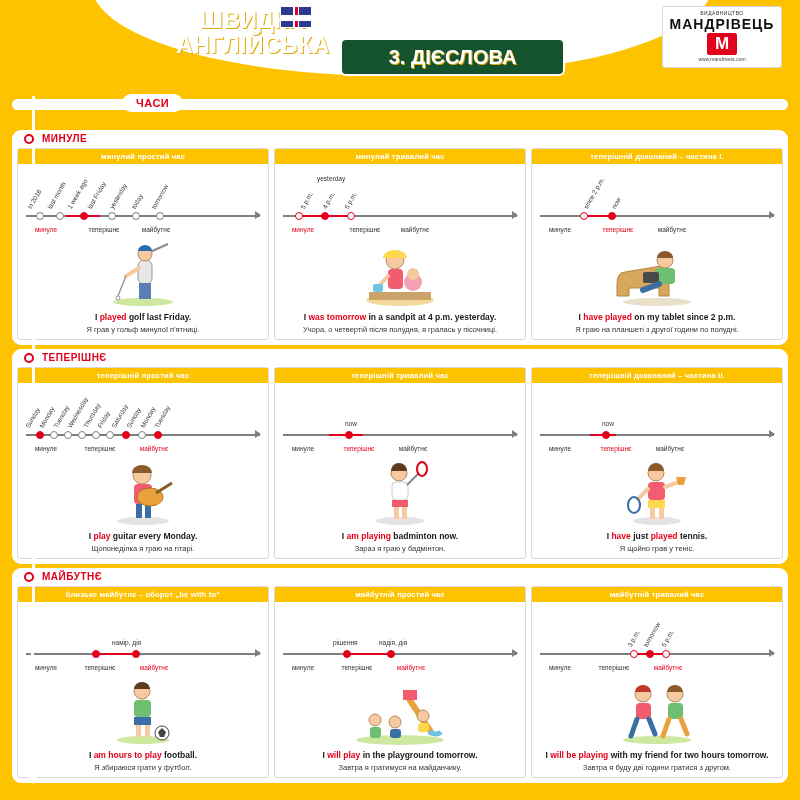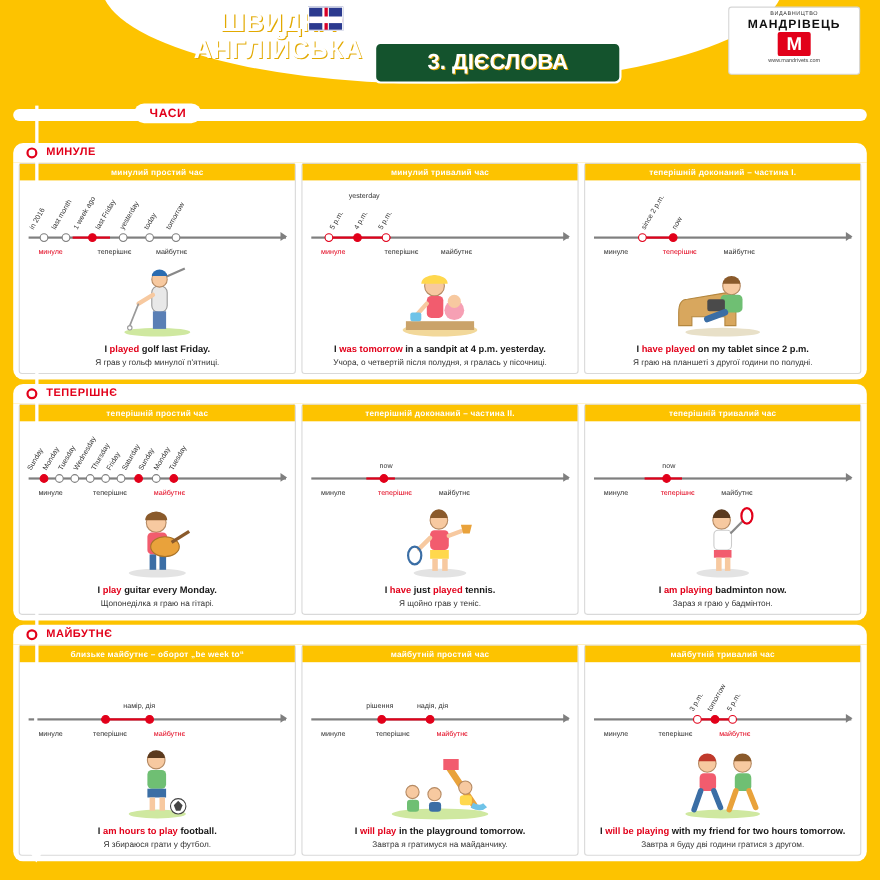--- a/index.html
+++ b/index.html
@@ -74,21 +74,21 @@
     position: absolute;
     right: 18px; top: 6px;
     width: 120px; height: 62px;
     background: #ffffff;
     border: 1px solid #d6d6d6;
     border-radius: 3px;
     text-align: center;
     padding-top: 3px;
   }
   .logo .pub { font-size: 5px; color: #333; letter-spacing: .5px; }
-  .logo .brand { font-size: 11px; font-weight: bold; color: #111; letter-spacing: 1px; }
+  .logo .brand { font-size: 14px; font-weight: bold; color: #111; letter-spacing: 1px; }
   .logo .m {
     margin: 1px auto 0; width: 30px; height: 22px;
     background: #e2001a; color: #fff; font-weight: bold;
     font-size: 17px; line-height: 22px; border-radius: 2px;
   }
   .logo .site { font-size: 5px; color: #444; margin-top: 1px; }
 
   
   .band {
     position: relative;
@@ -474,20 +474,57 @@
             <rect x="36" y="27" width="18" height="20" rx="4" fill="#f25c6e"></rect>
             <rect x="38" y="47" width="6" height="14" fill="#3b6ea5"></rect>
             <rect x="47" y="47" width="6" height="14" fill="#3b6ea5"></rect>
             <ellipse cx="52" cy="40" rx="13" ry="9" fill="#e9a23b" stroke="#a9742a"></ellipse>
             <path d="M58 36 L74 26" stroke="#8a5a2b" stroke-width="3"></path>
           </svg>
         </div>
         <div class="caption">
           <span>I </span><span class="hl">play</span><span> guitar every Monday.</span>
           <span class="ua">Щопонеділка я граю на гітарі.</span>
+        </div>
+      </div>
+
+      <div class="card">
+        <div class="card-head">теперішній тривалий час</div>
+        <div class="timeline-wrap">
+          <div class="tl-labels-top">
+            <span class="flat" style="left:62px">now</span>
+          </div>
+          <div class="axis">
+            <div class="line"></div>
+            <div class="hl" style="left:46px;width:34px"></div>
+            <div class="node red" style="left:62px"></div>
+            <div class="arrow"></div>
+          </div>
+          <div class="axis-names">
+            <span style="left:20px">минуле</span>
+            <span class="em" style="left:76px">теперішнє</span>
+            <span style="left:130px">майбутнє</span>
+          </div>
+        </div>
+        <div class="illus">
+          <svg width="90" height="70" viewBox="0 0 90 70">
+            <ellipse cx="45" cy="64" rx="24" ry="4" fill="#e3e3e3"></ellipse>
+            <circle cx="44" cy="16" r="8" fill="#f7c9a0" stroke="#b58a63"></circle>
+            <path d="M36 14 a8 8 0 0 1 16 0 z" fill="#5b3a1e"></path>
+            <rect x="37" y="25" width="16" height="18" rx="4" fill="#ffffff" stroke="#ccc"></rect>
+            <rect x="37" y="43" width="16" height="7" fill="#f25c6e"></rect>
+            <rect x="39" y="50" width="5" height="12" fill="#f7c9a0"></rect>
+            <rect x="47" y="50" width="5" height="12" fill="#f7c9a0"></rect>
+            <path d="M52 28 L64 16" stroke="#888" stroke-width="2"></path>
+            <ellipse cx="67" cy="12" rx="5" ry="7" fill="none" stroke="#e2001a" stroke-width="2"></ellipse>
+          </svg>
+        </div>
+        <div class="caption">
+          <span>I </span><span class="hl">am playing</span><span> badminton now.</span>
+          <span class="ua">Зараз я граю у бадмінтон.</span>
         </div>
       </div>
 
       <div class="card">
         <div class="card-head">теперішній доконаний – частина II.</div>
         <div class="timeline-wrap">
           <div class="tl-labels-top">
             <span class="flat" style="left:62px">now</span>
           </div>
           <div class="axis">
@@ -516,69 +553,32 @@
             <path d="M36 32 L26 42" stroke="#f7c9a0" stroke-width="4" stroke-linecap="round"></path>
             <ellipse cx="22" cy="48" rx="6" ry="8" fill="none" stroke="#3b6ea5" stroke-width="2"></ellipse>
           </svg>
         </div>
         <div class="caption">
           <span>I </span><span class="hl">have</span><span> just </span><span class="hl">played</span><span> tennis.</span>
           <span class="ua">Я щойно грав у теніс.</span>
         </div>
       </div>
 
-      <div class="card">
-        <div class="card-head">теперішній тривалий час</div>
-        <div class="timeline-wrap">
-          <div class="tl-labels-top">
-            <span class="flat" style="left:62px">now</span>
-          </div>
-          <div class="axis">
-            <div class="line"></div>
-            <div class="hl" style="left:46px;width:34px"></div>
-            <div class="node red" style="left:62px"></div>
-            <div class="arrow"></div>
-          </div>
-          <div class="axis-names">
-            <span style="left:20px">минуле</span>
-            <span class="em" style="left:76px">теперішнє</span>
-            <span style="left:130px">майбутнє</span>
-          </div>
-        </div>
-        <div class="illus">
-          <svg width="90" height="70" viewBox="0 0 90 70">
-            <ellipse cx="45" cy="64" rx="24" ry="4" fill="#e3e3e3"></ellipse>
-            <circle cx="44" cy="16" r="8" fill="#f7c9a0" stroke="#b58a63"></circle>
-            <path d="M36 14 a8 8 0 0 1 16 0 z" fill="#5b3a1e"></path>
-            <rect x="37" y="25" width="16" height="18" rx="4" fill="#ffffff" stroke="#ccc"></rect>
-            <rect x="37" y="43" width="16" height="7" fill="#f25c6e"></rect>
-            <rect x="39" y="50" width="5" height="12" fill="#f7c9a0"></rect>
-            <rect x="47" y="50" width="5" height="12" fill="#f7c9a0"></rect>
-            <path d="M52 28 L64 16" stroke="#888" stroke-width="2"></path>
-            <ellipse cx="67" cy="12" rx="5" ry="7" fill="none" stroke="#e2001a" stroke-width="2"></ellipse>
-          </svg>
-        </div>
-        <div class="caption">
-          <span>I </span><span class="hl">am playing</span><span> badminton now.</span>
-          <span class="ua">Зараз я граю у бадмінтон.</span>
-        </div>
-      </div>
-
     </div>
   </div>
 
   <div class="group">
     <div class="group-head">
       <div class="dot"></div>
       <div class="gtitle">МАЙБУТНЄ</div>
     </div>
     <div class="cards">
 
       <div class="card">
-        <div class="card-head">близьке майбутнє – оборот „be week to“</div>
+        <div class="card-head">близьке майбутнє – оборот „be with to“</div>
         <div class="timeline-wrap">
           <div class="tl-labels-top">
             <span class="flat" style="left:86px">намір, дія</span>
           </div>
           <div class="axis">
             <div class="line"></div>
             <div class="hl" style="left:66px;width:46px"></div>
             <div class="node red" style="left:66px"></div>
             <div class="node red" style="left:106px"></div>
             <div class="arrow"></div>

